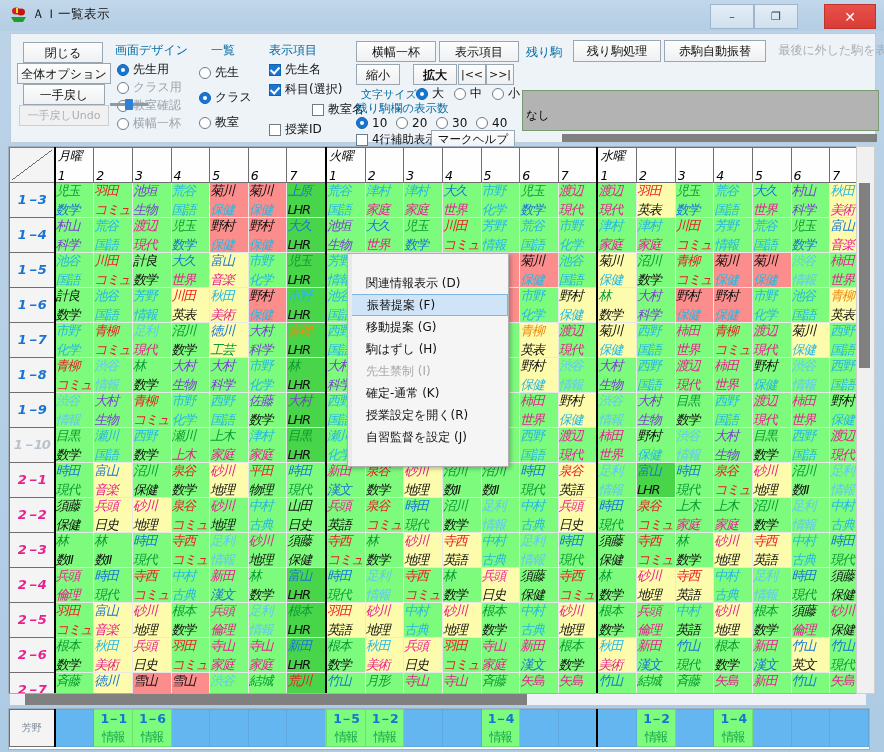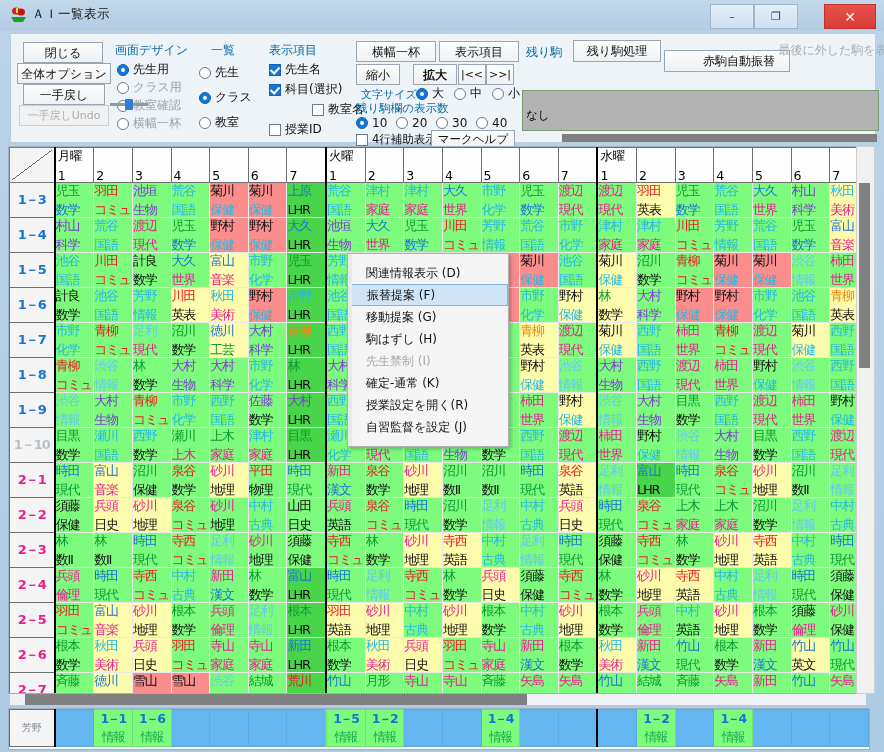--- a/index.html
+++ b/index.html
@@ -47,21 +47,21 @@
   #slider .track{position:absolute;left:0;top:4px;width:38px;height:3px;background:#8d9aa6;}
   #slider .thumb{position:absolute;left:15px;top:0;width:8px;height:11px;background:#2f7fd4;
     border-radius:1px;}
   
   #remain-box{position:absolute;left:511px;top:56px;width:355px;height:39px;
     background:#b3b3b3;border:1px solid #7a9a6f;}
   #remain-box span{font-size:11.5px;color:#000;padding:17px 3px;display:block;}
   #remain-scroll{position:absolute;left:551px;top:100px;width:315px;height:8px;background:#808080;}
   
   #gridwrap{position:absolute;left:8px;top:146px;width:860px;height:546px;background:#ffffff;
-    border:1px solid #9fb0c0;overflow:hidden;}
+    border:1px solid #9fb0c0;overflow:hidden;font-style:italic;}
   table.tt{border-collapse:collapse;table-layout:fixed;}
   table.tt td{padding:0;margin:0;overflow:hidden;}
   .corner{width:44px;height:34px;background:#f4f4f4;border:1px solid #7d7d7d;position:relative;}
   .corner::after{content:"";position:absolute;left:2px;top:2px;width:40px;height:30px;
     background:linear-gradient(to bottom right,transparent 49.3%,#6b6b6b 49.3%,#6b6b6b 51%,transparent 51%);}
   .hcell{width:38px;height:34px;background:#fefefe;border:1px solid #6f6f6f;position:relative;
     font-size:11.5px;color:#000;}
   .hcell .day{position:absolute;left:2px;top:0px;font-size:12.5px;letter-spacing:-.5px;}
   .hcell .pd{position:absolute;left:2px;bottom:-1px;font-size:12.5px;}
   .hcell.dstart{border-left:2px solid #000;}
@@ -99,21 +99,21 @@
   .st-cell{width:38px;height:36px;background:#63b6f0;border:1px solid #5fa8dd;position:relative;}
   .st-cell.dstart{border-left:2px solid #000;}
   .st-cell.filled{background:#7dfb7d;border-color:#6de06d;}
   .st-cell .k{position:absolute;left:0;top:0px;width:100%;height:18px;line-height:18px;
     font-size:12.5px;color:#1874d2;font-weight:bold;letter-spacing:-1.5px;text-align:center;}
   .st-cell .v{position:absolute;left:0;bottom:0px;width:100%;height:18px;line-height:18px;
     font-size:12.5px;color:#17a84a;letter-spacing:-1.5px;text-align:center;}
   
   #ctxmenu{position:absolute;left:347px;top:253px;width:160px;
     background:#f5f5f5;border:1px solid #b0b0b0;box-shadow:2px 2px 4px rgba(0,0,0,.25);
-    padding:8px 0;}
+    padding:18px 0;}
   #ctxmenu .mi{height:22px;line-height:22px;font-size:12px;color:#111;padding-left:18px;}
   #ctxmenu .mi.sel{background:#cfe4f7;border:1px solid #7eb4e2;height:20px;line-height:20px;}
   #ctxmenu .mi.dis{color:#a9a9a9;}
   #ctxmenu .gutter{position:absolute;left:0;top:0;width:4px;height:100%;background:#e9e9e9;}
 </style>
 </head>
 <body>
 
 <div id="window">
 
@@ -235,21 +235,21 @@
     </div>
 
     <div class="check" style="left:345px;top:98px;">
       <span class="cbox"></span>
       <span style="font-size:11.5px;">4行補助表示</span>
     </div>
     <div class="tb-btn" style="left:420px;top:96px;width:82px;height:18px;font-size:11.5px;">マークヘルプ</div>
 
     <div class="grp-title" style="left:515px;top:10px;">残り駒</div>
     <div class="tb-btn" style="left:562px;top:6px;width:86px;height:20px;">残り駒処理</div>
-    <div class="tb-btn" style="left:653px;top:16px;width:100px;height:20px;padding-left:24px;">赤駒自動振替</div>
+    <div class="tb-btn" style="left:653px;top:6px;width:100px;height:20px;">赤駒自動振替</div>
     <div class="tb-btn disabled" style="left:758px;top:6px;width:140px;height:20px;border:none;background:transparent;">最後に外した駒を表示</div>
 
     <div id="remain-box">
       <span>なし</span>
     </div>
     <div id="remain-scroll"></div>
   </div>
 
   <div id="gridwrap">
     <table class="tt">

